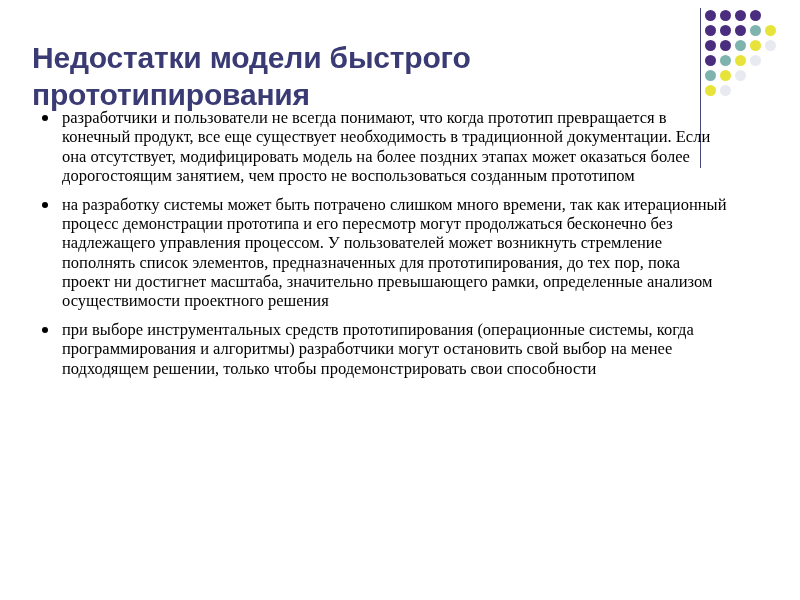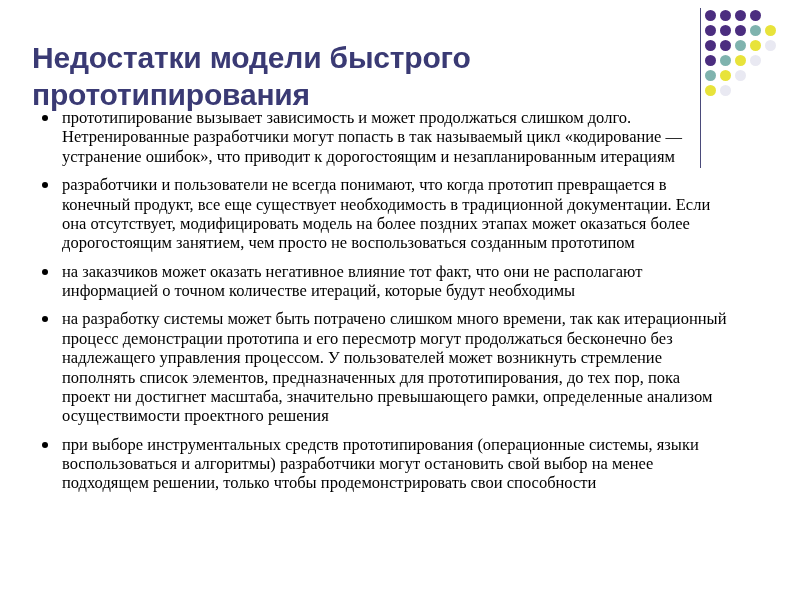--- a/index.html
+++ b/index.html
@@ -112,20 +112,18 @@
       <span class="dot" style="left: 0px; top: 60px; background: rgb(127, 179, 174);"></span>
       <span class="dot" style="left: 15px; top: 60px; background: rgb(232, 227, 58);"></span>
       <span class="dot" style="left: 30px; top: 60px; background: rgb(233, 233, 242);"></span>
       <span class="dot" style="left: 0px; top: 75px; background: rgb(232, 227, 58);"></span>
       <span class="dot" style="left: 15px; top: 75px; background: rgb(233, 233, 242);"></span>
     </div>
 
   <h1 class="title">Недостатки модели быстрого прототипирования</h1>
 
   <ul class="body-list">
-    <li class="bullet-item">прототипирование вызывает зависимость и может продолжаться слишком долго. Нетренированные разработчики могут попасть в так называемый цикл «кодирование — устранение ошибок», что приводит к дорогостоящим и незапланированным итерациям</li>
     <li class="bullet-item">разработчики и пользователи не всегда понимают, что когда прототип превращается в конечный продукт, все еще существует необходимость в традиционной документации. Если она отсутствует, модифицировать модель на более поздних этапах может оказаться более дорогостоящим занятием, чем просто не воспользоваться созданным прототипом</li>
-    <li class="bullet-item">на заказчиков может оказать негативное влияние тот факт, что они не располагают информацией о точном количестве итераций, которые будут необходимы</li>
     <li class="bullet-item">на разработку системы может быть потрачено слишком много времени, так как итерационный процесс демонстрации прототипа и его пересмотр могут продолжаться бесконечно без надлежащего управления процессом. У пользователей может возникнуть стремление пополнять список элементов, предназначенных для прототипирования, до тех пор, пока проект ни достигнет масштаба, значительно превышающего рамки, определенные анализом осуществимости проектного решения</li>
-    <li class="bullet-item">при выборе инструментальных средств прототипирования (операционные системы, языки воспользоваться и алгоритмы) разработчики могут остановить свой выбор на менее подходящем решении, только чтобы продемонстрировать свои способности</li>
+    <li class="bullet-item">при выборе инструментальных средств прототипирования (операционные системы, когда программирования и алгоритмы) разработчики могут остановить свой выбор на менее подходящем решении, только чтобы продемонстрировать свои способности</li>
   </ul>
 
 </div>
 
 </body></html>

